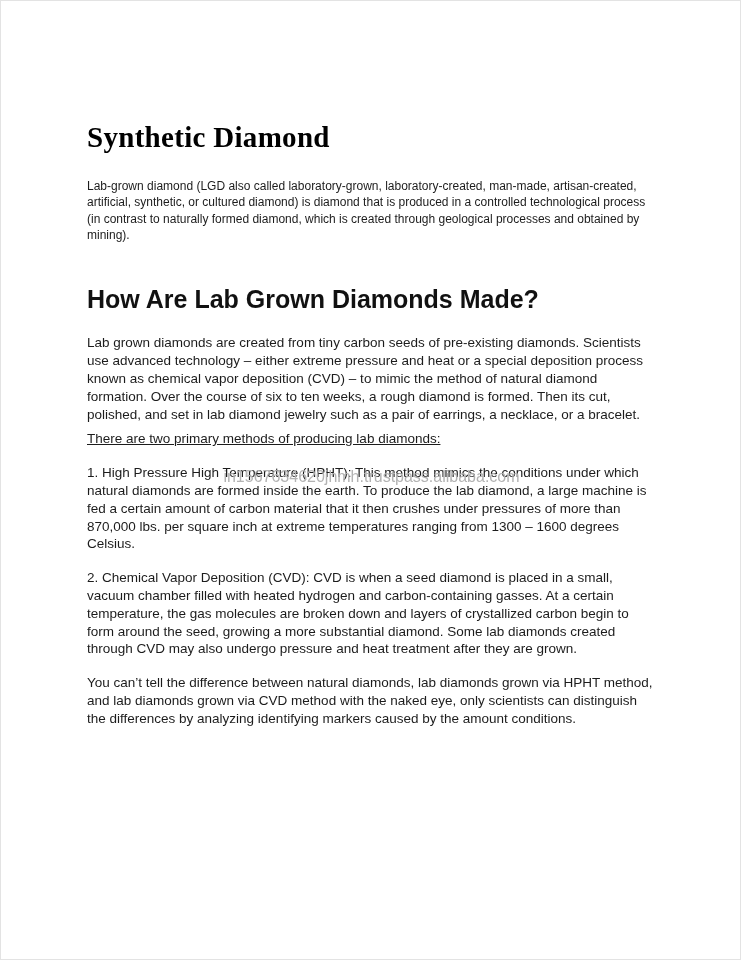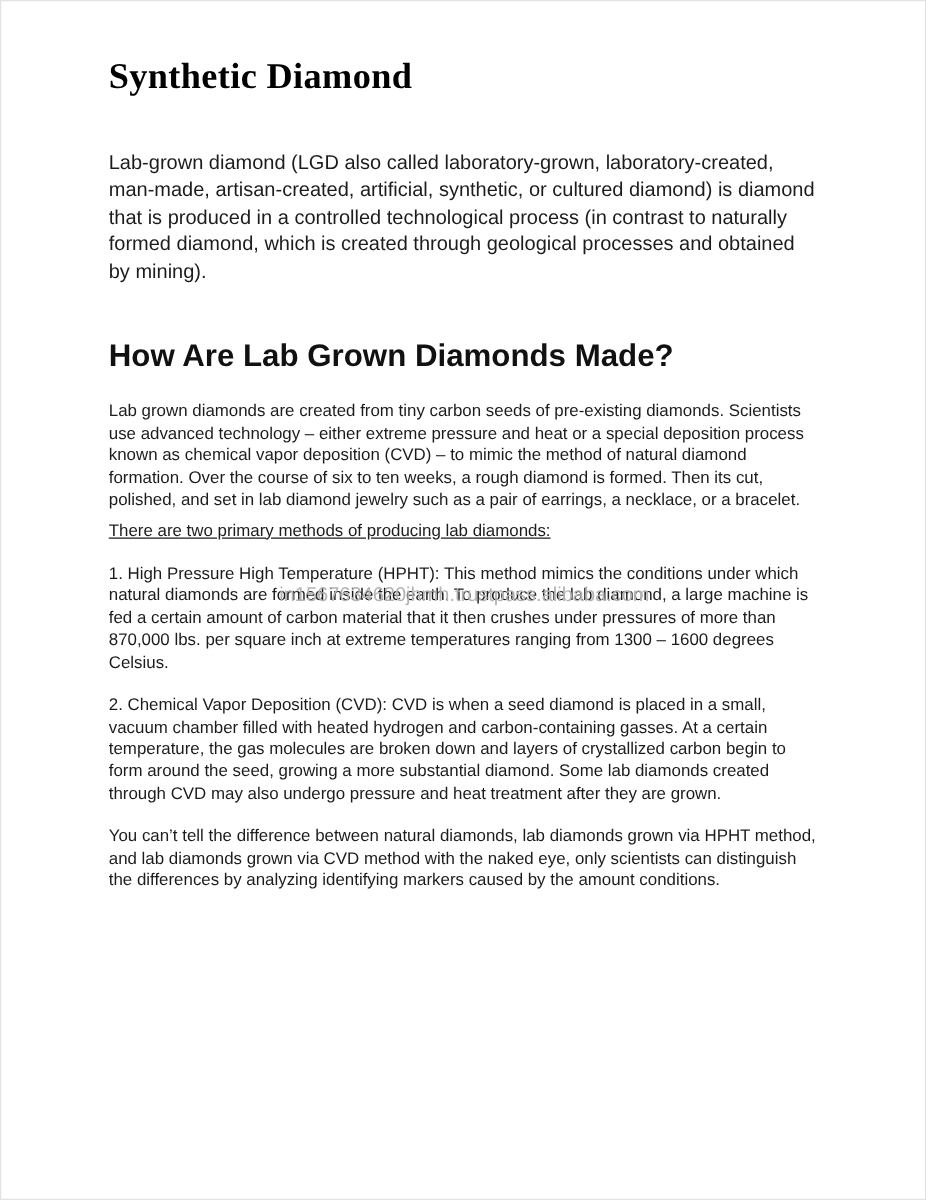--- a/index.html
+++ b/index.html
@@ -23,26 +23,26 @@
     left: 86px;
     top: 0;
     width: 570px;
   }
   .doc-title {
     font-family: "Liberation Serif", serif;
     font-size: 29px;
     font-weight: bold;
     color: #000000;
     letter-spacing: 0.3px;
-    margin: 44px 0 0 0;
+    margin: 120px 0 0 0;
   }
   .intro-paragraph {
-    font-size: 16px;
+    font-size: 12px;
     line-height: 1.36;
-    margin: 42px 0 0 0;
+    margin: 24px 0 0 0;
   }
   .section-heading {
     font-family: "Liberation Sans", sans-serif;
     font-size: 25px;
     font-weight: bold;
     color: #111111;
     margin: 42px 0 0 0;
   }
   .body-paragraph {
     font-size: 13.5px;

